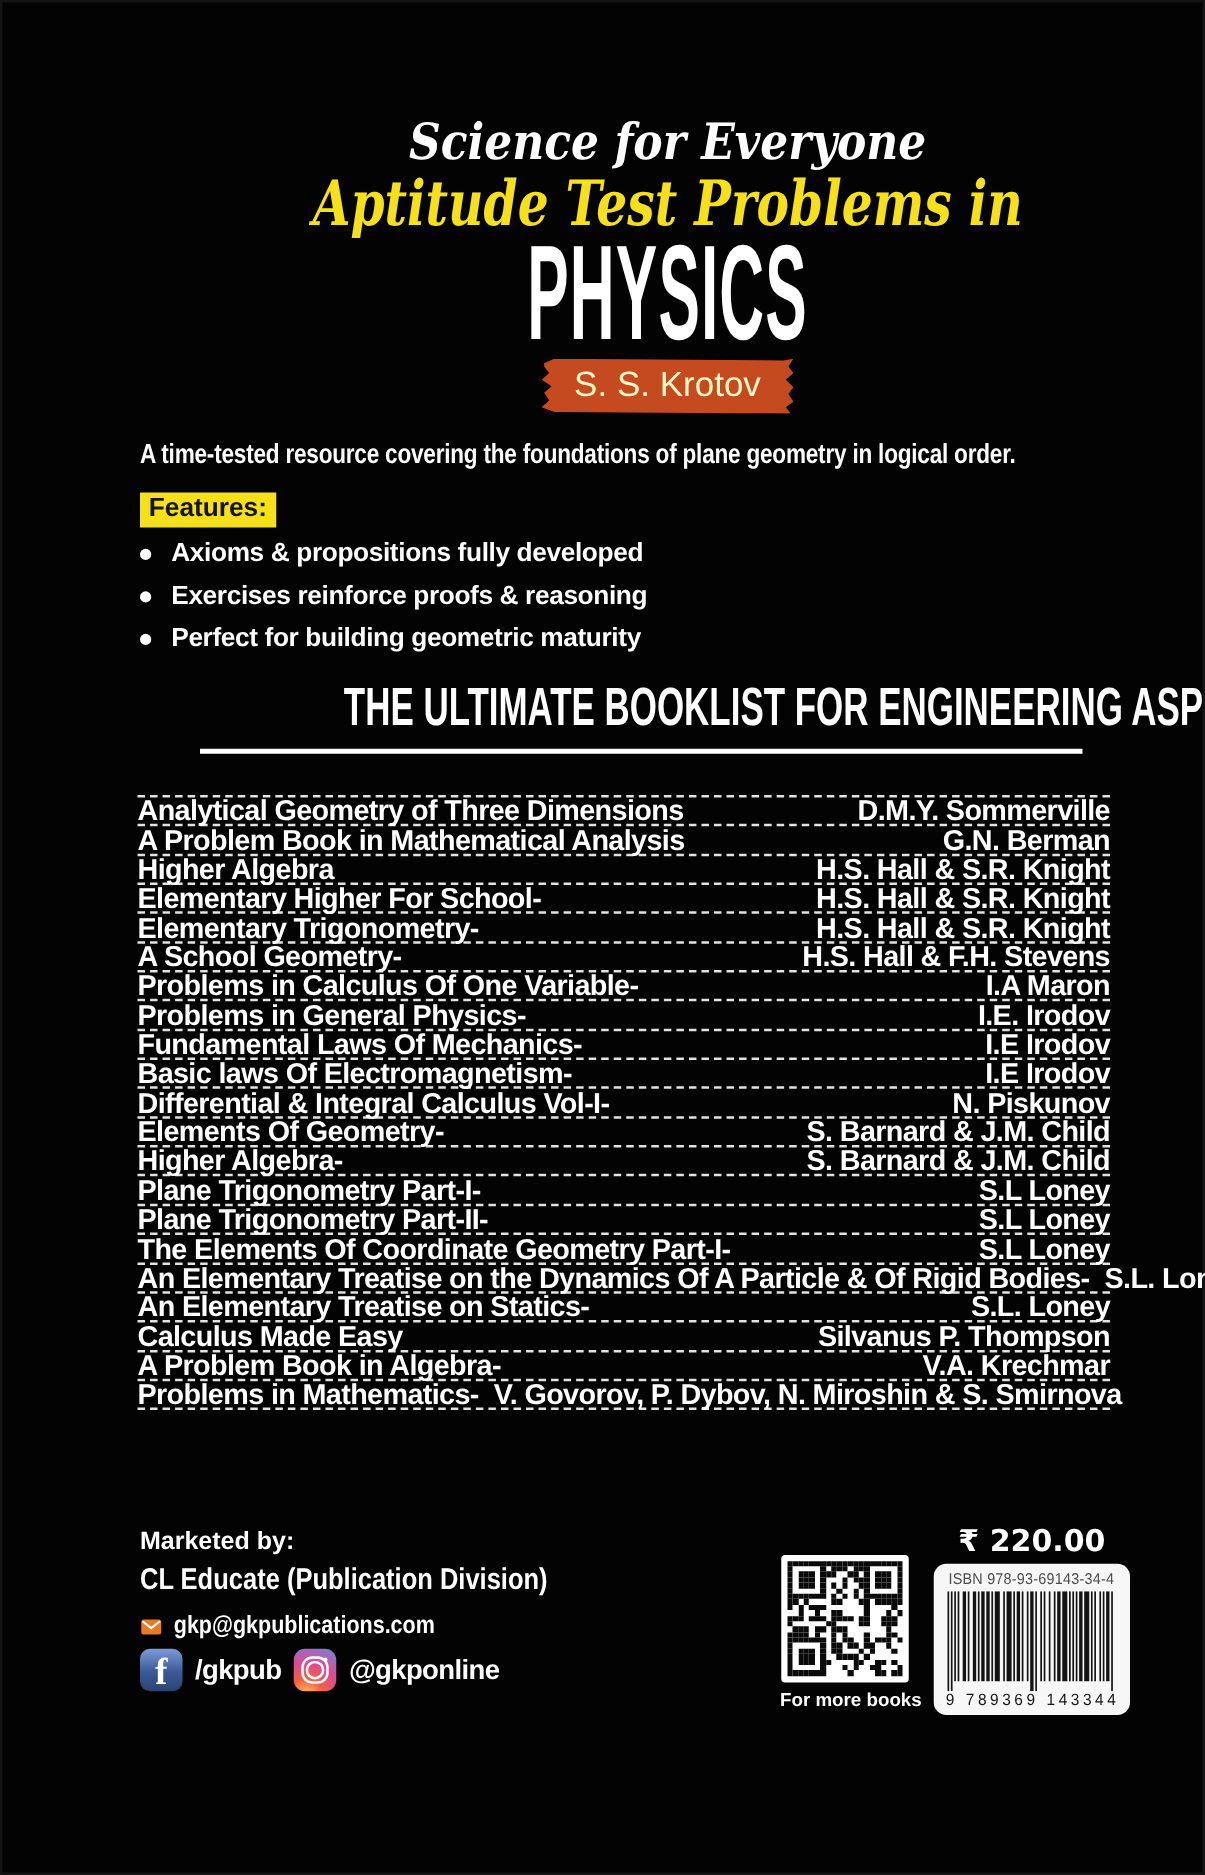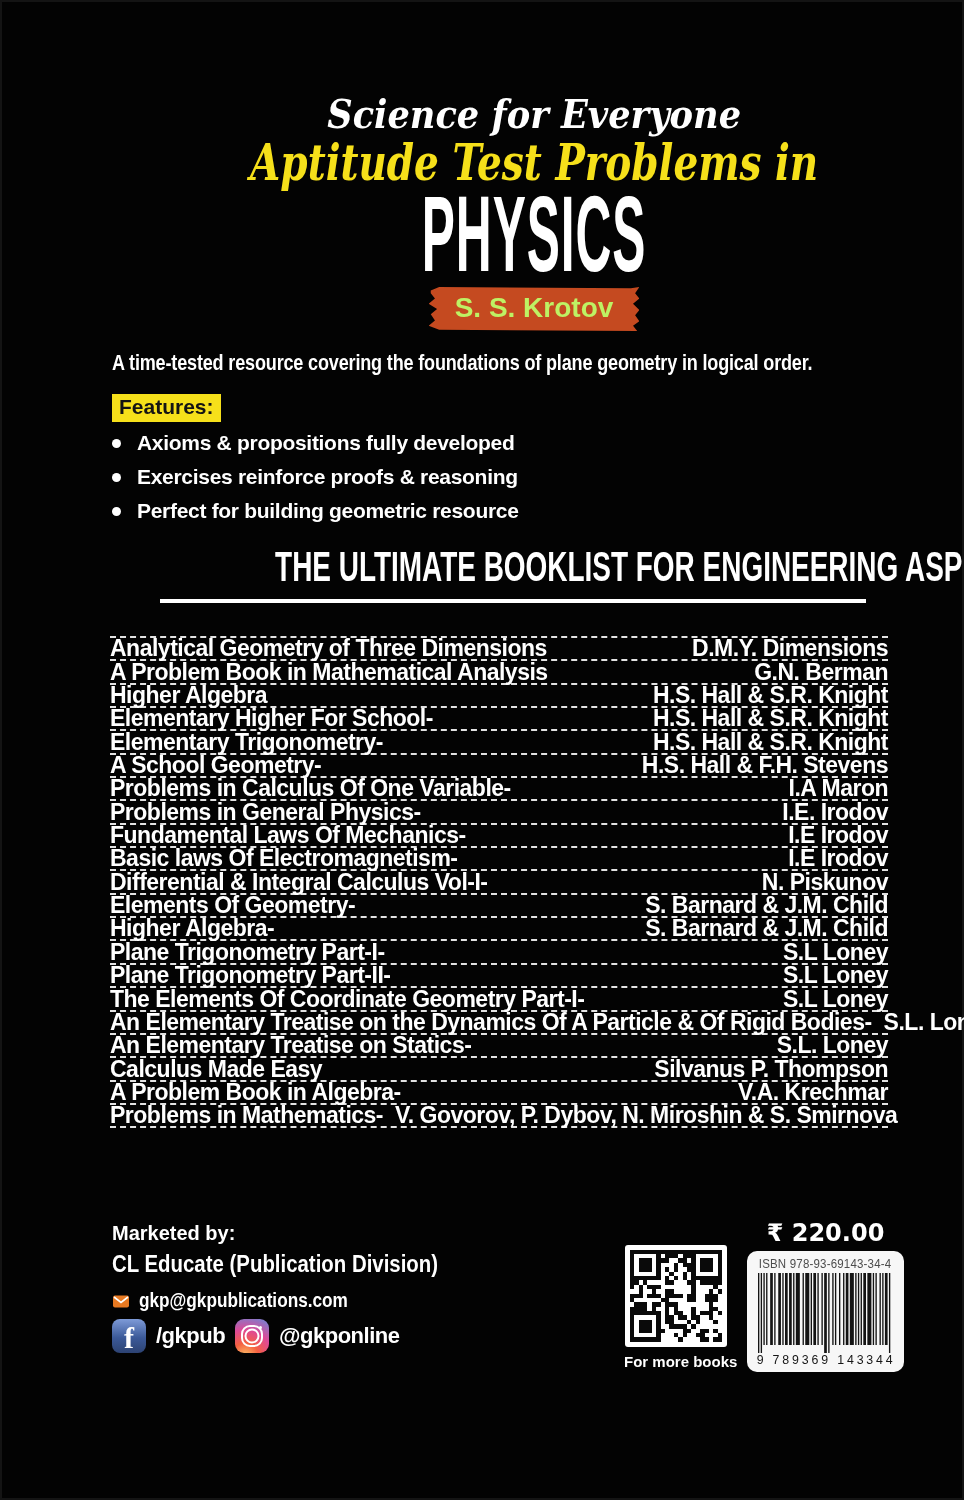--- a/index.html
+++ b/index.html
@@ -18,21 +18,21 @@
     color:#fff; transform:scaleX(.88); }
   .subtitle { top:136px; }
   .subtitle span { display:inline-block; font-family:"DejaVu Serif", serif;
     font-style:italic; font-weight:bold; font-size:50px; line-height:54px;
     color:var(--accent-yellow,#f6e01a); transform:scaleX(.78); }
   .big-title { top:188px; }
   .big-title span { display:inline-block; font-weight:bold; font-size:108px;
     line-height:92px; letter-spacing:2px; color:#fff; transform:scaleX(.46); }
   .banner-line { top:287px; }
   .author-banner { display:inline-block; background:var(--banner-orange,#c54a20);
-    color:#bef264; font-weight:bold; font-size:28px; line-height:30px;
+    color:#fef9c3; font-weight:normal; font-size:28px; line-height:30px;
     padding:6px 26px 8px;
     clip-path: polygon(1% 8%, 5% 0, 96% 3%, 100% 0, 98% 14%, 100% 26%, 97% 38%,
       100% 52%, 98% 64%, 100% 78%, 97% 88%, 99% 100%, 5% 97%, 0 88%, 3% 76%,
       1% 62%, 4% 50%, 0 38%, 3% 26%, 1% 14%); }
   
   .tagline { position:absolute; top:350px; left:112px; white-space:nowrap; }
   .tagline span { display:inline-block; font-size:22px; font-weight:bold;
     letter-spacing:-.2px; transform:scaleX(.82); transform-origin:left center; }
   .features-label { position:absolute; top:394px; left:112px;
     background:var(--accent-yellow,#f6e01a); color:#141414; font-weight:bold;
@@ -127,34 +127,34 @@
         <span class="feature-text">Axioms &amp; propositions fully developed</span>
       </div>
 
       <div class="feature-item">
         <span class="bullet"></span>
         <span class="feature-text">Exercises reinforce proofs &amp; reasoning</span>
       </div>
 
       <div class="feature-item">
         <span class="bullet"></span>
-        <span class="feature-text">Perfect for building geometric resource</span>
+        <span class="feature-text">Perfect for building geometric maturity</span>
       </div>
     </div>
 
   <div class="heading-wrap">
     <b>THE ULTIMATE BOOKLIST FOR ENGINEERING ASPIRANTS</b>
     <div class="heading-rule"></div>
   </div>
 
   <div class="booklist">
 
       <div class="book-row">
         <span class="book-title">Analytical Geometry of Three Dimensions</span>
-        <span class="book-author">D.M.Y. Dimensions</span>
+        <span class="book-author">D.M.Y. Sommerville</span>
       </div>
 
       <div class="book-row">
         <span class="book-title">A Problem Book in Mathematical Analysis</span>
         <span class="book-author">G.N. Berman</span>
       </div>
 
       <div class="book-row">
         <span class="book-title">Higher Algebra</span>
         <span class="book-author">H.S. Hall &amp; S.R. Knight</span>

